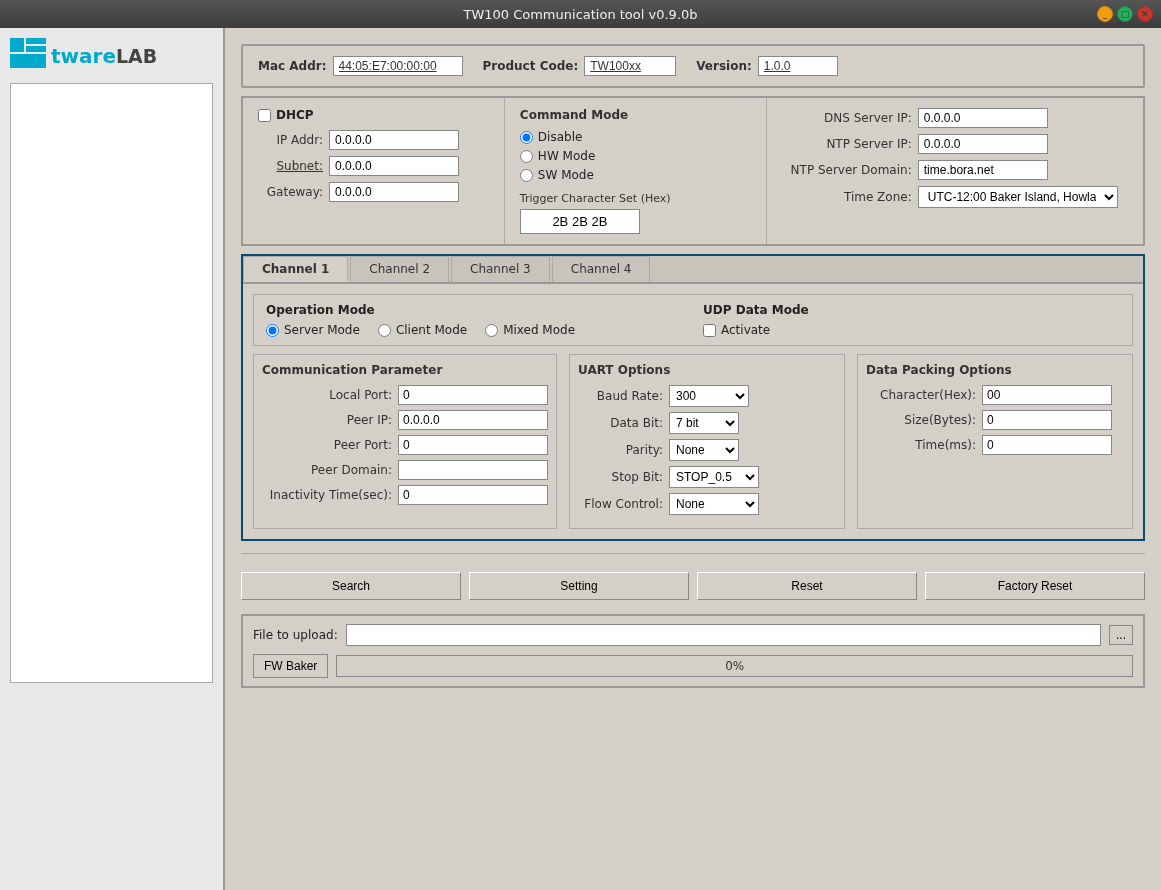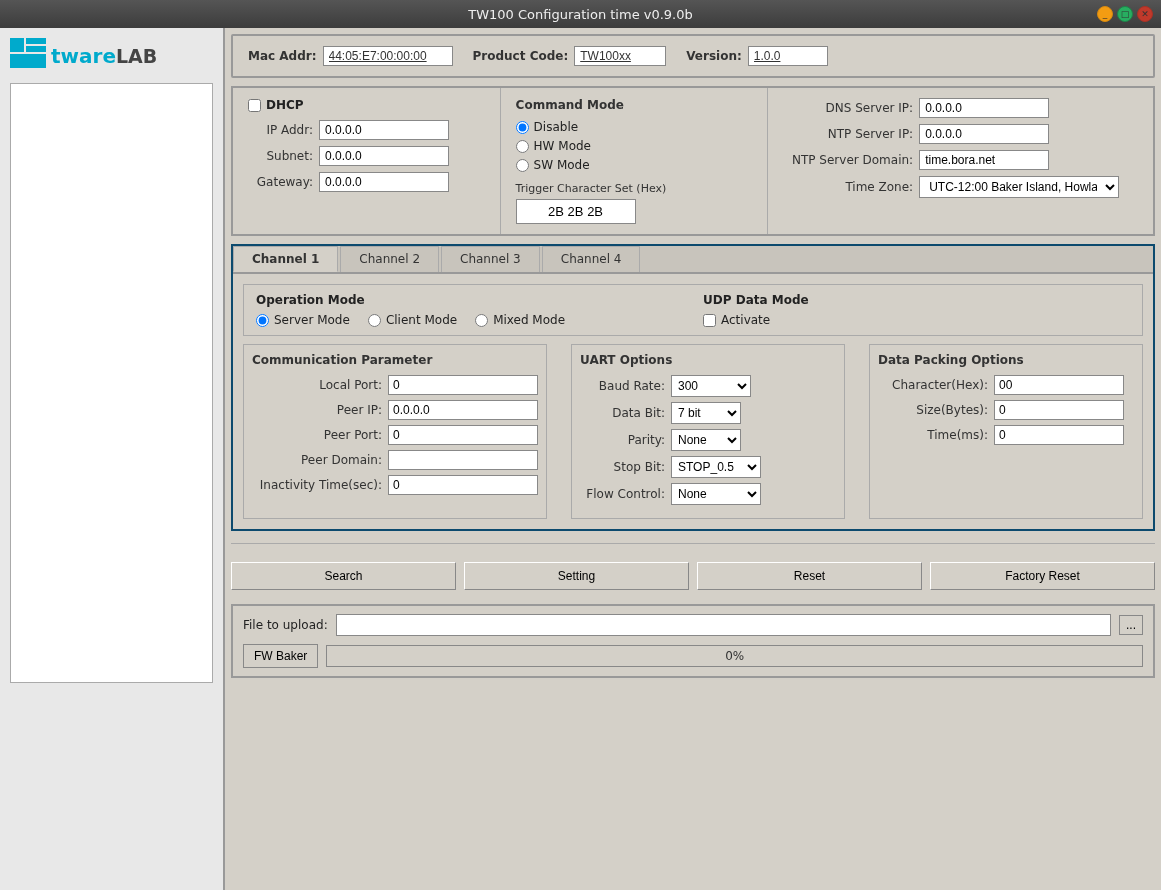--- a/index.html
+++ b/index.html
@@ -76,21 +76,21 @@
     .logo-lab { color: #444; }
     .sidebar-list {
       background: white;
       border: 1px solid #aaa;
       min-height: 600px;
       margin-top: 5px;
     }
 
     .content-area {
       flex: 1;
-      padding: 6px;
+      padding: 16px;
       display: flex;
       flex-direction: column;
       gap: 8px;
       overflow: hidden;
     }
 
     .panel {
       background: #d4d0c8;
       border: 2px solid #999;
       border-radius: 2px;
@@ -231,21 +231,21 @@
     }
     .radio-inline {
       display: flex;
       gap: 18px;
       align-items: center;
     }
 
     
     .channel-params {
       display: flex;
-      gap: 24px;
+      gap: 12px;
     }
     .param-section {
       flex: 1;
       border: 1px solid #aaa;
       padding: 8px;
     }
     .param-title {
       font-weight: bold;
       margin-bottom: 8px;
       color: #333;
@@ -349,21 +349,21 @@
     .divider {
       border: none;
       border-top: 1px solid #aaa;
       margin: 4px 0;
     }
   </style>
 </head>
 <body>
 
 <div class="title-bar">
-  <span>TW100 Configuration time v0.9.0b</span>
+  <span>TW100 Communication tool v0.9.0b</span>
   <div class="win-controls">
     <div class="win-btn min">_</div>
     <div class="win-btn max">□</div>
     <div class="win-btn close">✕</div>
   </div>
 </div>
 
 <div class="main-container">
 
   <div class="sidebar">
@@ -405,21 +405,21 @@
       <div class="net-section">
         <div class="checkbox-label">
           <input type="checkbox" style="">
           <span>DHCP</span>
         </div>
         <div class="form-row">
           <span class="form-label" style="width:65px;">IP Addr:</span>
           <input class="form-input" style="width: 130px;" value="0.0.0.0">
         </div>
         <div class="form-row">
-          <span class="form-label" style="width:65px;">Subnet:</span>
+          <span class="form-label" style="width:65px;text-decoration:underline;">Subnet:</span>
           <input class="form-input" style="width: 130px;" value="0.0.0.0">
         </div>
         <div class="form-row">
           <span class="form-label" style="width:65px;">Gateway:</span>
           <input class="form-input" style="width: 130px;" value="0.0.0.0">
         </div>
       </div>
 
       <div class="net-section" style="min-width:200px;">
         <div class="section-title">Command Mode</div>

